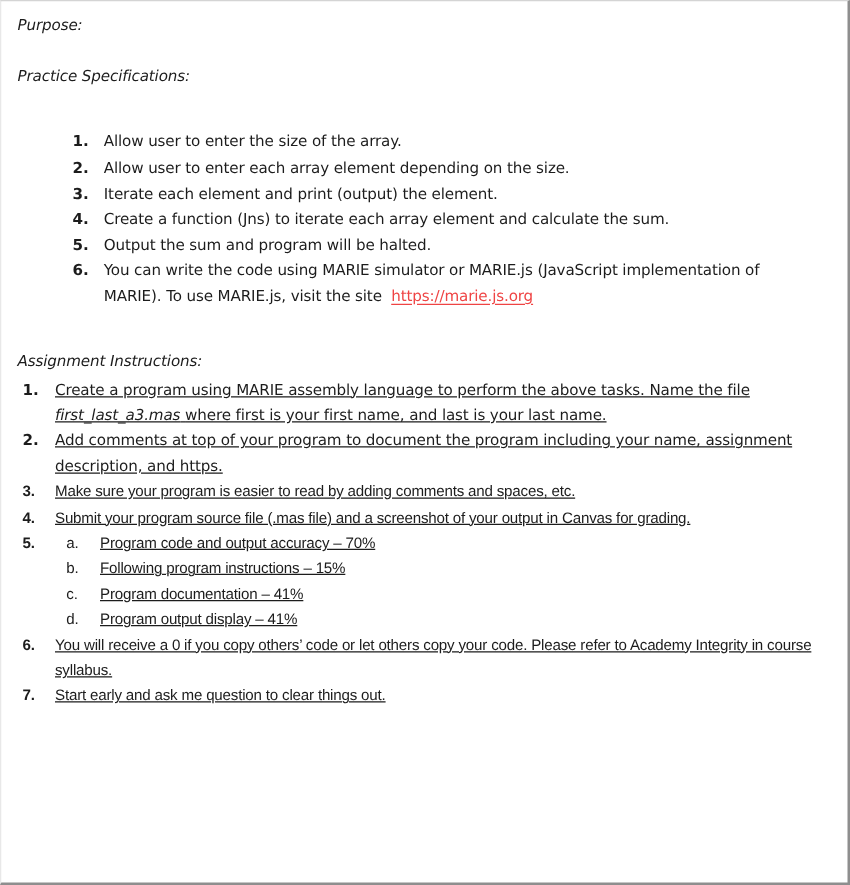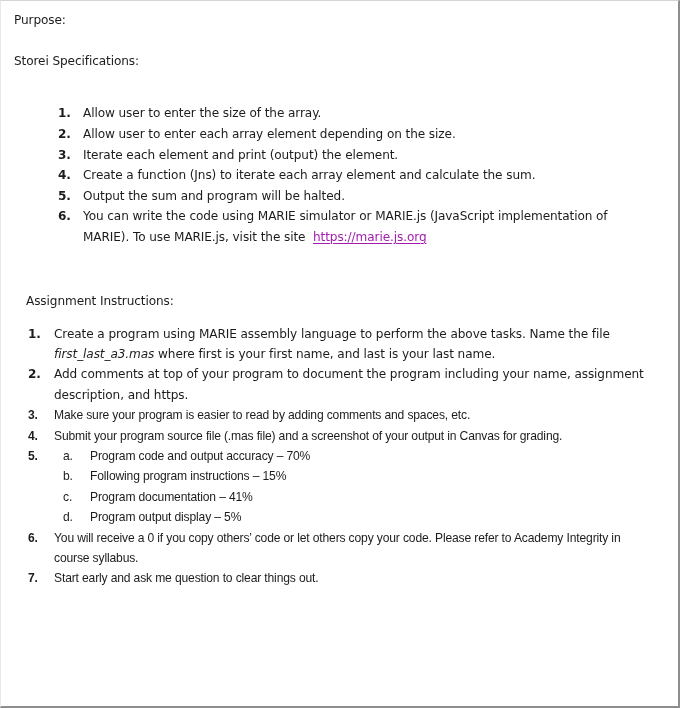--- a/index.html
+++ b/index.html
@@ -30,21 +30,21 @@
   }
 
   
   .upper {
     font-family: "DejaVu Sans", sans-serif;
     font-size: 12.1px;
     line-height: 20.6px;
     letter-spacing: -0.1px;
     color: #1c1c1c;
   }
-  .upper p { margin: 0; }
+  .upper p { margin: 0; font-style: italic; }
   .blank-line { height: 20.6px; }
 
   .strong-head {
     font-weight: bold;
     margin: 0;
   }
 
   
   ol.steps {
     margin: 11px;
@@ -74,27 +74,28 @@
   }
 
   
   .lower {
     font-family: "DejaVu Sans", sans-serif;
     font-size: 12.1px;
     line-height: 20.4px;
     letter-spacing: -0.1px;
     color: #1c1c1c;
   }
-  .lower p { margin: 12px; }
+  .lower p { margin: 0; font-style: italic; }
 
   ol.instructions {
-    margin: 12px;
+    margin: 2px;
     padding: 0;
     list-style: none;
     counter-reset: inum;
+    text-decoration: underline;
   }
   ol.instructions > li {
     counter-increment: inum;
     position: relative;
     padding-left: 28px;
     margin: 0;
   }
   ol.instructions > li::before {
     content: counter(inum) ".";
     position: absolute;
@@ -139,21 +140,21 @@
 
 <div id="doc-page">
 
   <div class="upper">
 
     <p>Purpose:</p>
 
 
     <div class="blank-line"></div>
 
-    <p>Storei Specifications:</p>
+    <p>Practice Specifications:</p>
 
 
     <div class="blank-line"></div>
 
 
     <ol class="steps">
       <li>
         <span>Allow user to enter the size of the array.</span>
       </li>
       <li>
@@ -162,21 +163,21 @@
       <li>
         <span>Iterate each element and print (output) the element.</span>
       </li>
       <li>
         <span>Create a function (Jns) to iterate each array element and calculate the sum.</span>
       </li>
       <li>
         <span>Output the sum and program will be halted.</span>
       </li>
       <li>
-        <span>You can write the code using MARIE simulator or MARIE.js (JavaScript implementation of MARIE). To use MARIE.js, visit the site</span><span>&nbsp; </span><a class="ext-link" href="#" style="color: #a21caf;">https://marie.js.org</a>
+        <span>You can write the code using MARIE simulator or MARIE.js (JavaScript implementation of MARIE). To use MARIE.js, visit the site</span><span>&nbsp; </span><a class="ext-link" href="#" style="color: #ef4444;">https://marie.js.org</a>
       </li>
     </ol>
 
     <div class="blank-line"></div>
   </div>
 
   <div class="lower">
 
     <p>Assignment Instructions:</p>
 
@@ -205,21 +206,21 @@
           <li>
             <span>Program code and output accuracy – 70%</span>
           </li>
           <li>
             <span>Following program instructions – 15%</span>
           </li>
           <li>
             <span>Program documentation – 41%</span>
           </li>
           <li>
-            <span>Program output display – 5%</span>
+            <span>Program output display – 41%</span>
           </li>
         </ol>
       </li>
 
       <li class="alt-face">
         <span>You will receive a 0 if you copy others’ code or let others copy your code. Please refer to Academy Integrity in course syllabus.</span>
       </li>
 
       <li class="alt-face">
         <span>Start early and ask me question to clear things out.</span>

